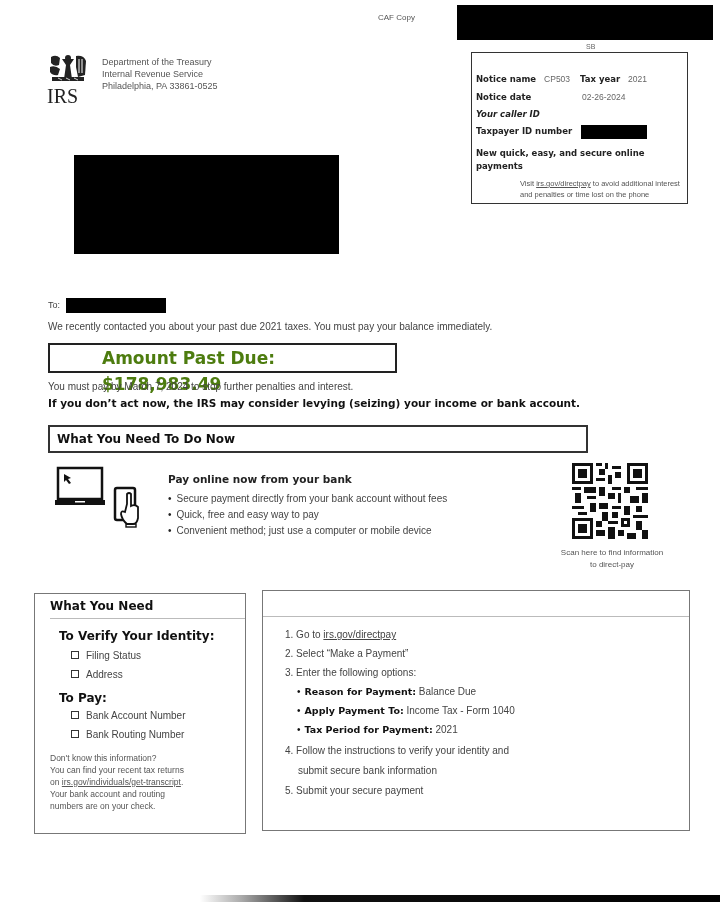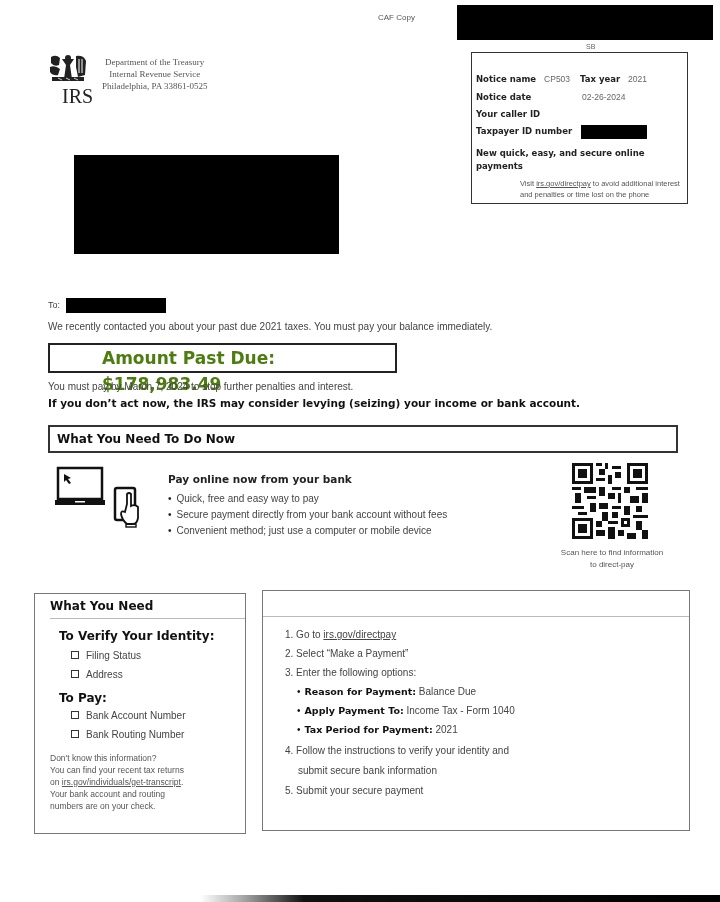--- a/index.html
+++ b/index.html
@@ -5,40 +5,40 @@
   * { box-sizing: border-box; margin: 0; padding: 0; }
   html, body { width: 720px; height: 902px; background: #fff; overflow: hidden; }
   body { position: relative; font-family: "DejaVu Sans", sans-serif; color: #333; }
   .abs { position: absolute; }
   .redact { position: absolute; background: #000; }
 
   
   .caf { left: 378px; top: 13px; font-size: 8px; color: #555; font-family: "Liberation Sans", sans-serif; }
   .logo { left: 46px; top: 53px; width: 48px; }
   .eagle { width: 40px; height: 30px; margin-left: 2px; }
-  .irs-word { font-family: "Liberation Serif", serif; font-size: 20px; color: #222; letter-spacing: 0px; line-height: 18px; margin-left: 16px; }
-  .dept { left: 102px; top: 56px; font-size: 9px; line-height: 12px; color: #555; font-family: Liberation Serif, serif; text-align: center; }
+  .irs-word { font-family: "Liberation Serif", serif; font-size: 20px; color: #222; letter-spacing: 0px; line-height: 18px; margin-left: 1px; }
+  .dept { left: 102px; top: 56px; font-size: 9px; line-height: 12px; color: #555; font-family: Liberation Sans, sans-serif; }
 
   
   .sb { left: 586px; top: 43px; font-size: 7px; color: #666; font-family: "Liberation Sans", sans-serif; }
   .ref { left: 471px; top: 52px; width: 217px; height: 152px; border: 1px solid #333; }
   .ref-hd { background: #111; color: #fff; font-weight: bold; font-size: 11px; text-align: center; height: 17px; line-height: 17px; }
   .ref-row { position: absolute; left: 4px; font-size: 8.5px; font-weight: bold; color: #222; white-space: nowrap; }
   .ref-val { font-weight: normal; color: #666; font-family: "Liberation Sans", sans-serif; }
   .ref-note { position: absolute; left: 4px; font-size: 7.5px; color: #555; line-height: 11px; font-family: "Liberation Sans", sans-serif; margin-left: 44px; }
   .u { text-decoration: underline; }
 
   
   .to { left: 48px; top: 300px; font-size: 9px; color: #444; font-family: "Liberation Sans", sans-serif; }
   .p1 { left: 48px; top: 321px; font-size: 10px; color: #444; font-family: "Liberation Sans", sans-serif; }
   .amount { left: 48px; top: 343px; width: 349px; height: 30px; border: 2px solid #222; font-size: 17px; font-weight: bold; color: #4d7c0f; line-height: 26px; padding-left: 52px; }
   .p2 { left: 48px; top: 381px; font-size: 10px; color: #444; font-family: "Liberation Sans", sans-serif; }
   .warn { left: 48px; top: 397px; font-size: 10.5px; font-weight: bold; color: #111; }
 
-  .todo { left: 48px; top: 425px; width: 630px; height: 28px; border: 2px solid #333; font-size: 12px; font-weight: bold; color: #111; line-height: 24px; padding-left: 7px; }
+  .todo { left: 48px; top: 425px; width: 540px; height: 28px; border: 2px solid #333; font-size: 12px; font-weight: bold; color: #111; line-height: 24px; padding-left: 7px; }
 
   .devices { left: 55px; top: 466px; }
   .pay-title { left: 168px; top: 473px; font-size: 10.5px; font-weight: bold; color: #222; }
   .pay-list { left: 168px; top: 491px; font-size: 10px; color: #444; line-height: 16px; font-family: "Liberation Sans", sans-serif; list-style: none; }
   .pay-list li::before { content: "\2022"; margin-right: 5px; color: #222; }
   .qr { left: 571px; top: 463px; width: 78px; height: 76px; }
   .qr-cap { left: 545px; top: 547px; width: 134px; text-align: center; font-size: 8px; color: #555; line-height: 12px; font-family: "Liberation Sans", sans-serif; }
 
   .need { left: 34px; top: 593px; width: 212px; height: 241px; border: 1px solid #777; }
   .need-title { position: absolute; left: 15px; top: 5px; font-size: 12px; font-weight: bold; color: #111; }
@@ -93,21 +93,21 @@
   <div class="ref-row" style="top:21px;left:108px;">
     <span>Tax year</span>
     <span class="ref-val" style="margin-left:5px;">2021</span>
   </div>
   <div class="ref-row" style="top:39px;">
     <span>Notice date</span>
   </div>
   <div class="ref-row" style="top:39px;left:110px;">
     <span class="ref-val">02-26-2024</span>
   </div>
-  <div class="ref-row" style="top:56px;">
+  <div class="ref-row" style="top:56px;font-style:italic;">
     <span>Your caller ID</span>
   </div>
   <div class="ref-row" style="top:73px;">
     <span>Taxpayer ID number</span>
   </div>
   <div class="redact" style="left:109px;top:72px;width:66px;height:14px;"></div>
   <div class="ref-row" style="top:94px;line-height:13px;">
     <div>New quick, easy, and secure online</div>
     <div>payments</div>
   </div>
@@ -134,22 +134,22 @@
     <path d="M9 8 L9 16 L11 14 L14 18 L16 17 L13 13 L16 12 Z" fill="#111"></path>
     <rect x="0" y="34" width="50" height="5" fill="#111"></rect>
     <rect x="20" y="35" width="10" height="1.5" fill="#fff"></rect>
     <rect x="60" y="22" width="20" height="32" rx="2" fill="none" stroke="#111" stroke-width="2.5"></rect>
     <path d="M72 38 L72 28 Q74 26 76 28 L76 40 Q80 38 83 41 L83 52 Q82 58 78 58 L72 58 Q67 54 66 48 Q66 44 70 46 Z" fill="#fff" stroke="#111" stroke-width="1.8"></path>
     <rect x="71" y="58" width="10" height="3" fill="none" stroke="#111" stroke-width="1.4"></rect>
   </svg>
 </div>
 <div class="abs pay-title">Pay online now from your bank</div>
 <ul class="abs pay-list">
+  <li>Secure payment directly from your bank account without fees</li>
   <li>Quick, free and easy way to pay</li>
-  <li>Secure payment directly from your bank account without fees</li>
   <li>Convenient method; just use a computer or mobile device</li>
 </ul>
 
 <svg class="abs qr" viewBox="0 0 25 25" shape-rendering="crispEdges">
   <rect width="25" height="25" fill="#fff"></rect>
   <g fill="#111">
     <rect x="0" y="0" width="7" height="7"></rect>
       <rect x="1" y="1" width="5" height="5" fill="#fff"></rect>
       <rect x="2" y="2" width="3" height="3"></rect>
     <rect x="18" y="0" width="7" height="7"></rect>

